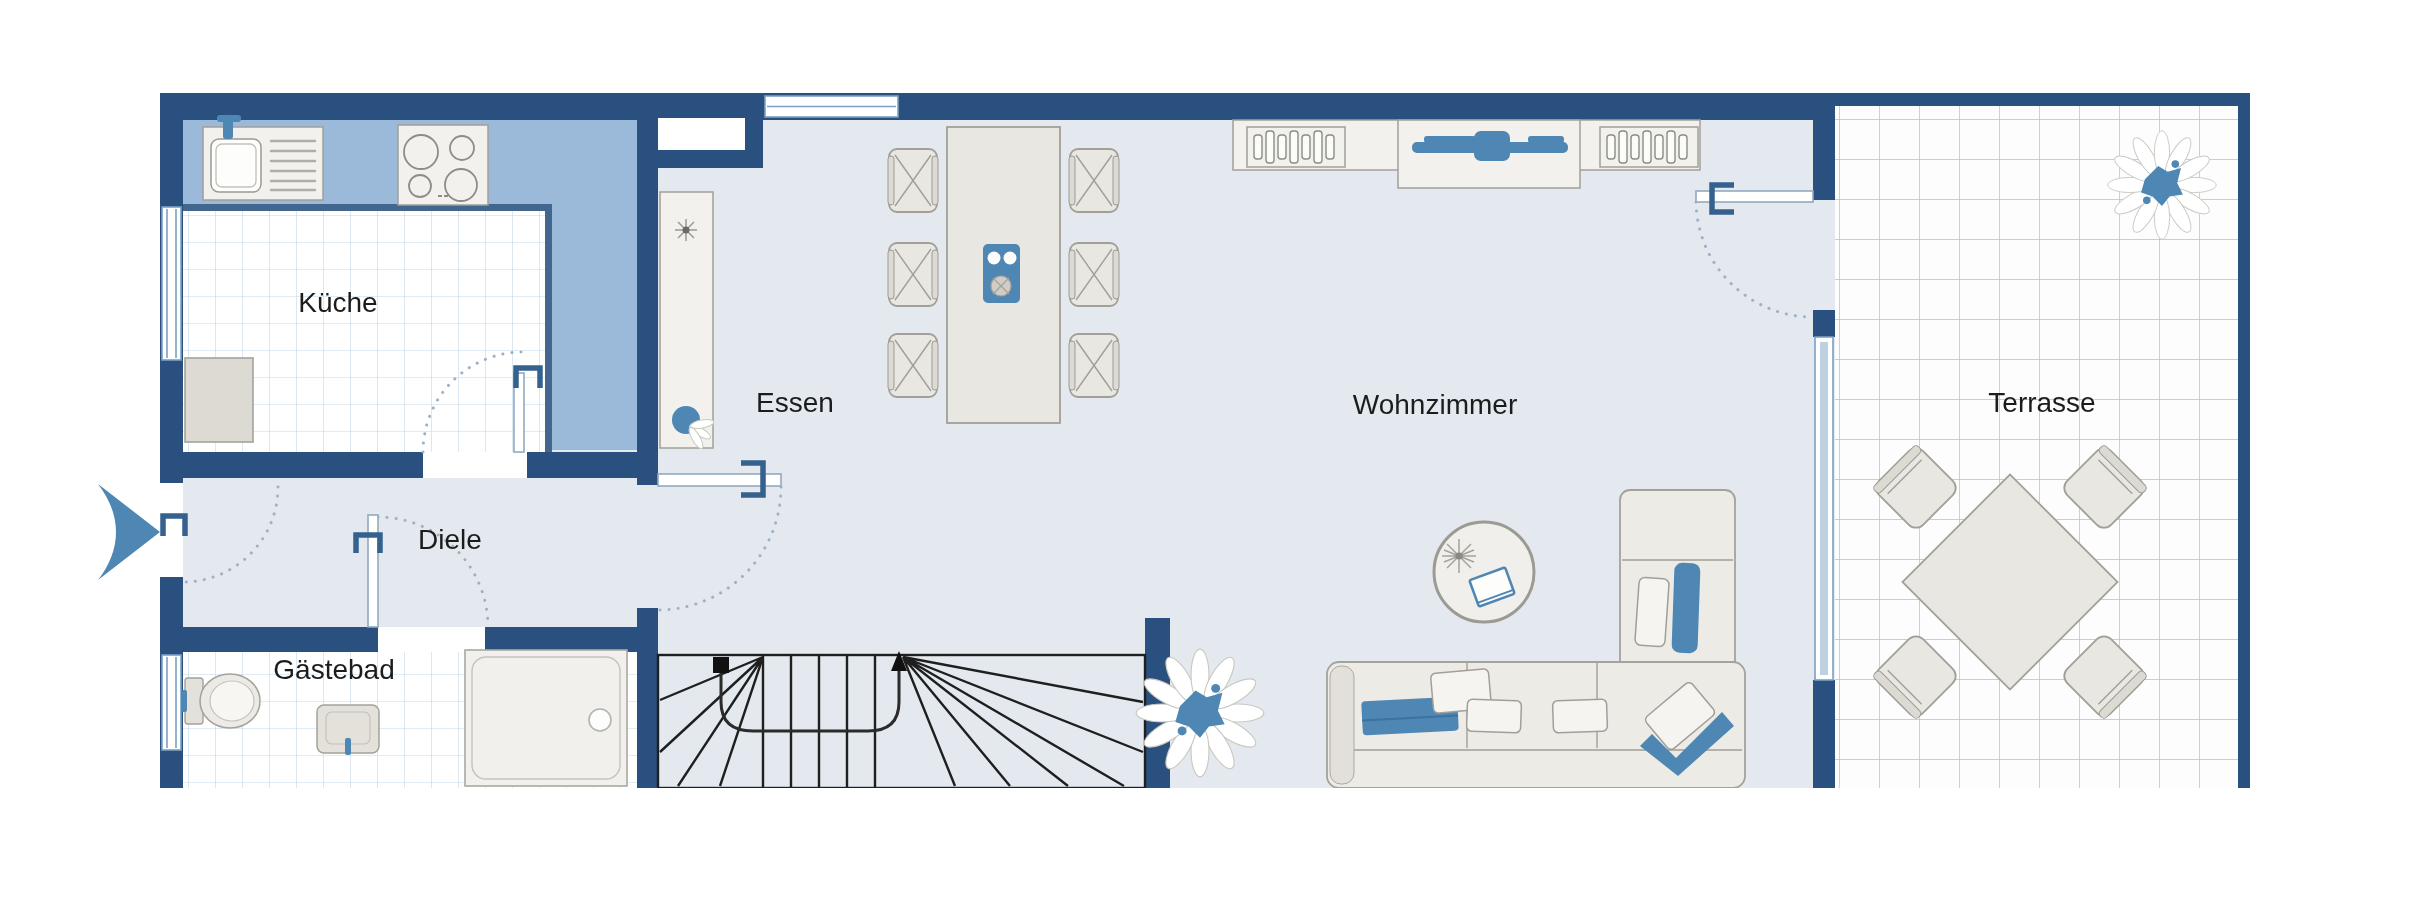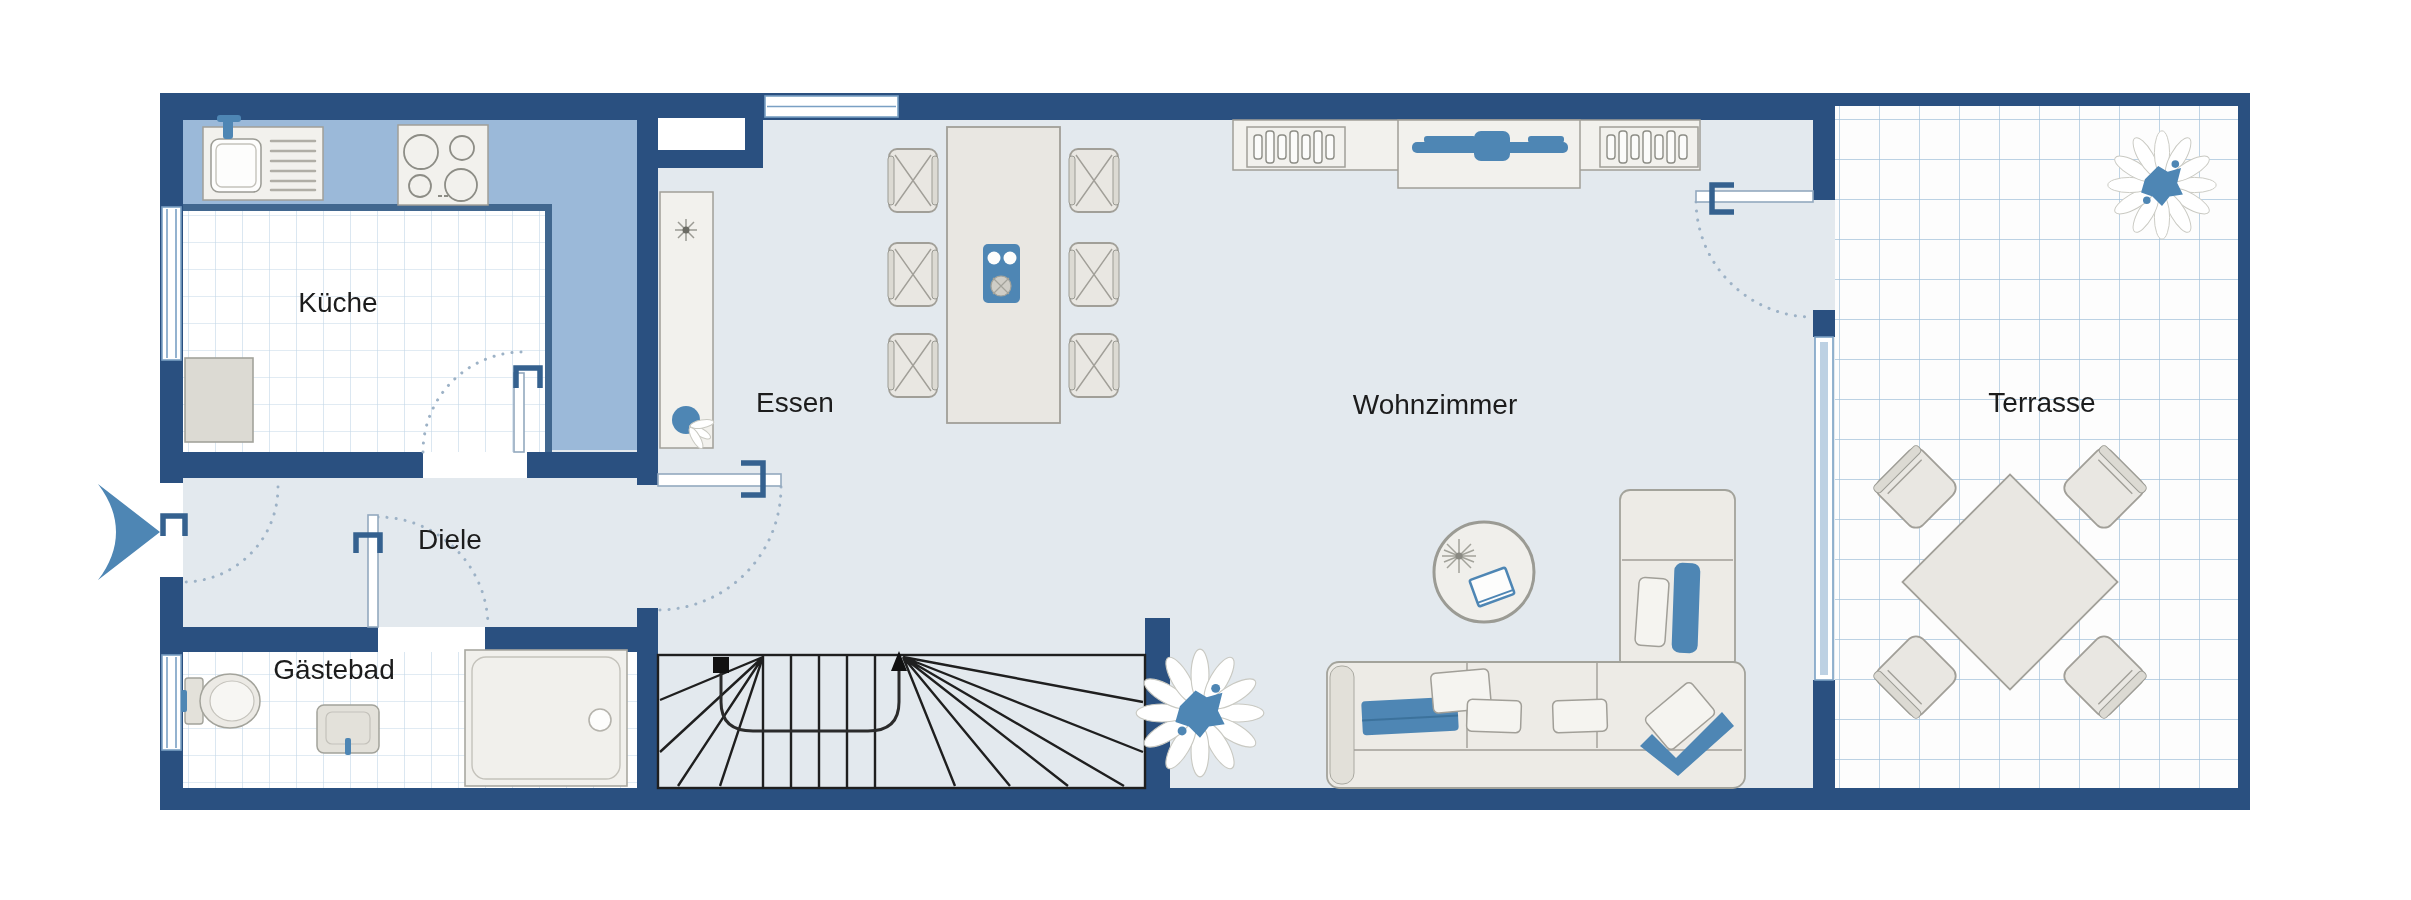--- a/index.html
+++ b/index.html
@@ -1,16 +1,16 @@
 <!DOCTYPE html>
 <html style="--wall: #2a5080; --floor: #e3e9ee; --counter: #9bb9d9; --accent: #4e86b4; --furniture: #e9e7e2; --furniture-border: #a19f98; --tile-line: #c3d7e8; --terrace-line: #a6c3dc; --window-line: #7aa0c4; --door-arc: #9db2c6; --bracket: #35618f; --thin-wall: #41678f; --stair-line: #1f1f1f; --label: #1c1c1c;"><head>
 <meta charset="utf-8">
 <style>
   html,body{margin:0;padding:0;background:#fff;}
-  #stage{position:relative;width:2411px;height:900px;background:#eab308;overflow:hidden;
+  #stage{position:relative;width:2411px;height:788px;background:#eab308;overflow:hidden;
          font-family:"Liberation Sans", sans-serif;text-decoration:underline;}
   svg{display:block}
   .wall{fill:var(--wall,#2a5080);}
   .floor{fill:var(--floor,#e3e9ee);}
   .counter{fill:var(--counter,#9bb9d9);}
   .thinwall{fill:var(--thin-wall,#41678f);}
   .furn{fill:var(--furniture,#e9e7e2);stroke:var(--furniture-border,#a19f98);stroke-width:1.8;}
   .furnlite{fill:#f2f1ed;stroke:var(--furniture-border,#a19f98);stroke-width:1.5;}
   .accent{fill:var(--accent,#4e86b4);}
   .tileline{stroke:var(--tile-line,#c3d7e8);stroke-width:1.2;}

